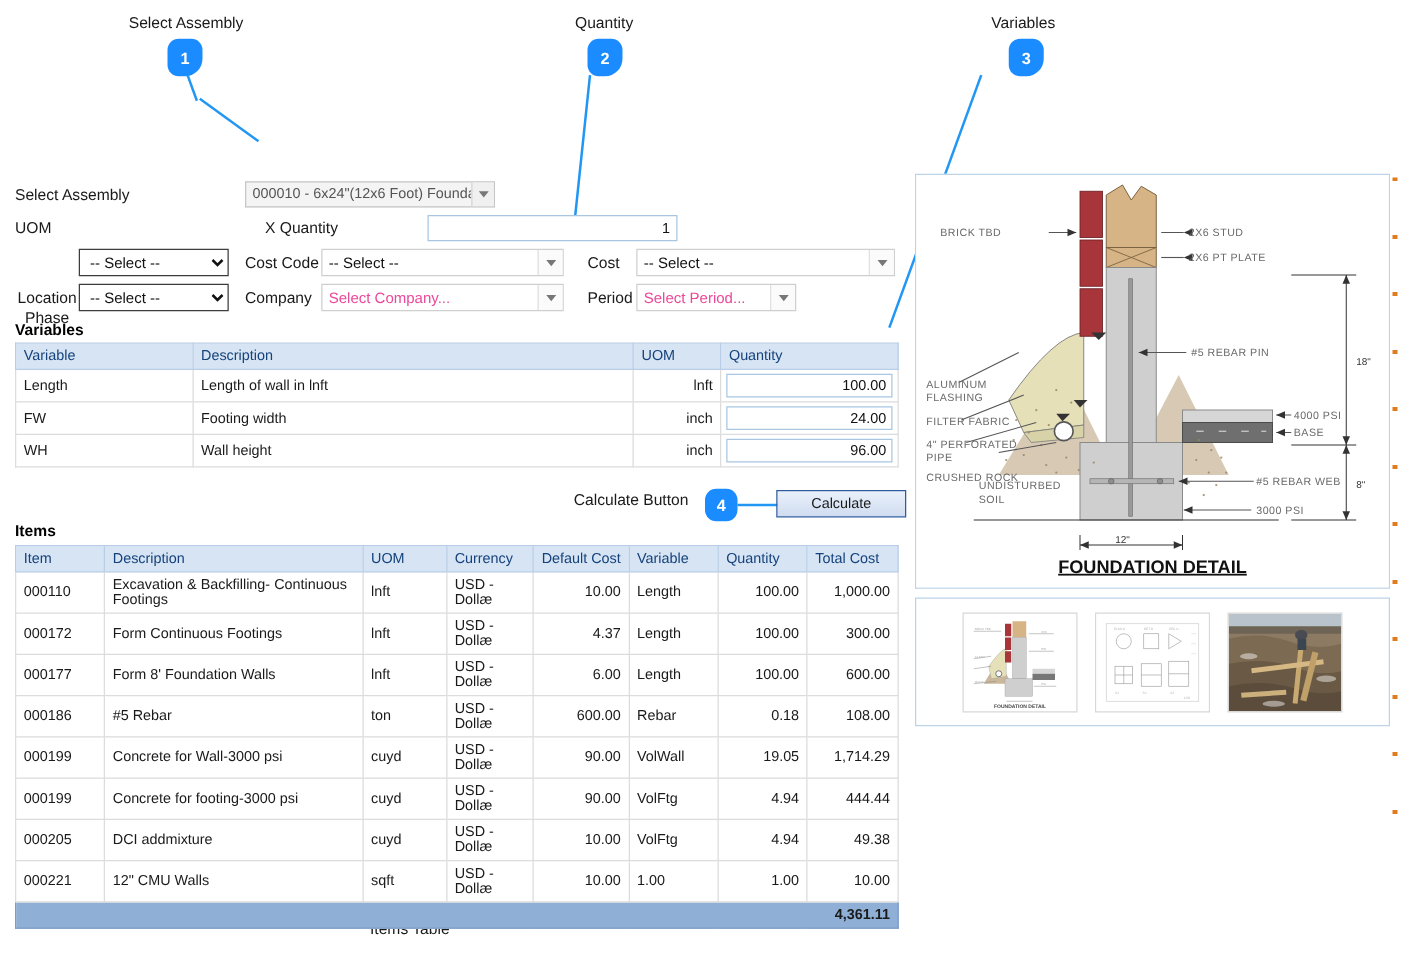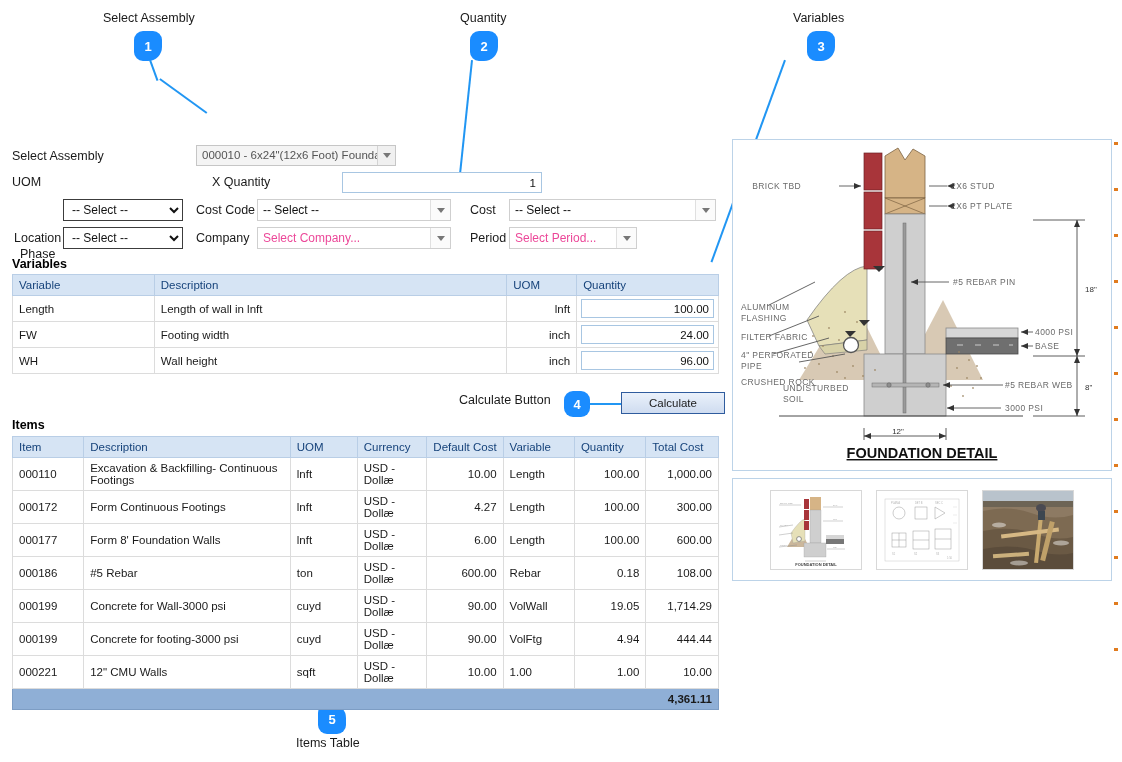--- a/index.html
+++ b/index.html
@@ -391,21 +391,21 @@
           <td class="num">10.00</td>
           <td>Length</td>
           <td class="num">100.00</td>
           <td class="num">1,000.00</td>
         </tr>
         <tr>
           <td>000172</td>
           <td>Form Continuous Footings</td>
           <td>lnft</td>
           <td>USD - Dollæ</td>
-          <td class="num">4.27</td>
+          <td class="num">4.37</td>
           <td>Length</td>
           <td class="num">100.00</td>
           <td class="num">300.00</td>
         </tr>
         <tr>
           <td>000177</td>
           <td>Form 8' Foundation Walls</td>
           <td>lnft</td>
           <td>USD - Dollæ</td>
           <td class="num">6.00</td>
@@ -437,20 +437,30 @@
           <td>000199</td>
           <td>Concrete for footing-3000 psi</td>
           <td>cuyd</td>
           <td>USD - Dollæ</td>
           <td class="num">90.00</td>
           <td>VolFtg</td>
           <td class="num">4.94</td>
           <td class="num">444.44</td>
         </tr>
         <tr>
+          <td>000205</td>
+          <td>DCI addmixture</td>
+          <td>cuyd</td>
+          <td>USD - Dollæ</td>
+          <td class="num">10.00</td>
+          <td>VolFtg</td>
+          <td class="num">4.94</td>
+          <td class="num">49.38</td>
+        </tr>
+        <tr>
           <td>000221</td>
           <td>12" CMU Walls</td>
           <td>sqft</td>
           <td>USD - Dollæ</td>
           <td class="num">10.00</td>
           <td>1.00</td>
           <td class="num">1.00</td>
           <td class="num">10.00</td>
         </tr>
       </tbody>

